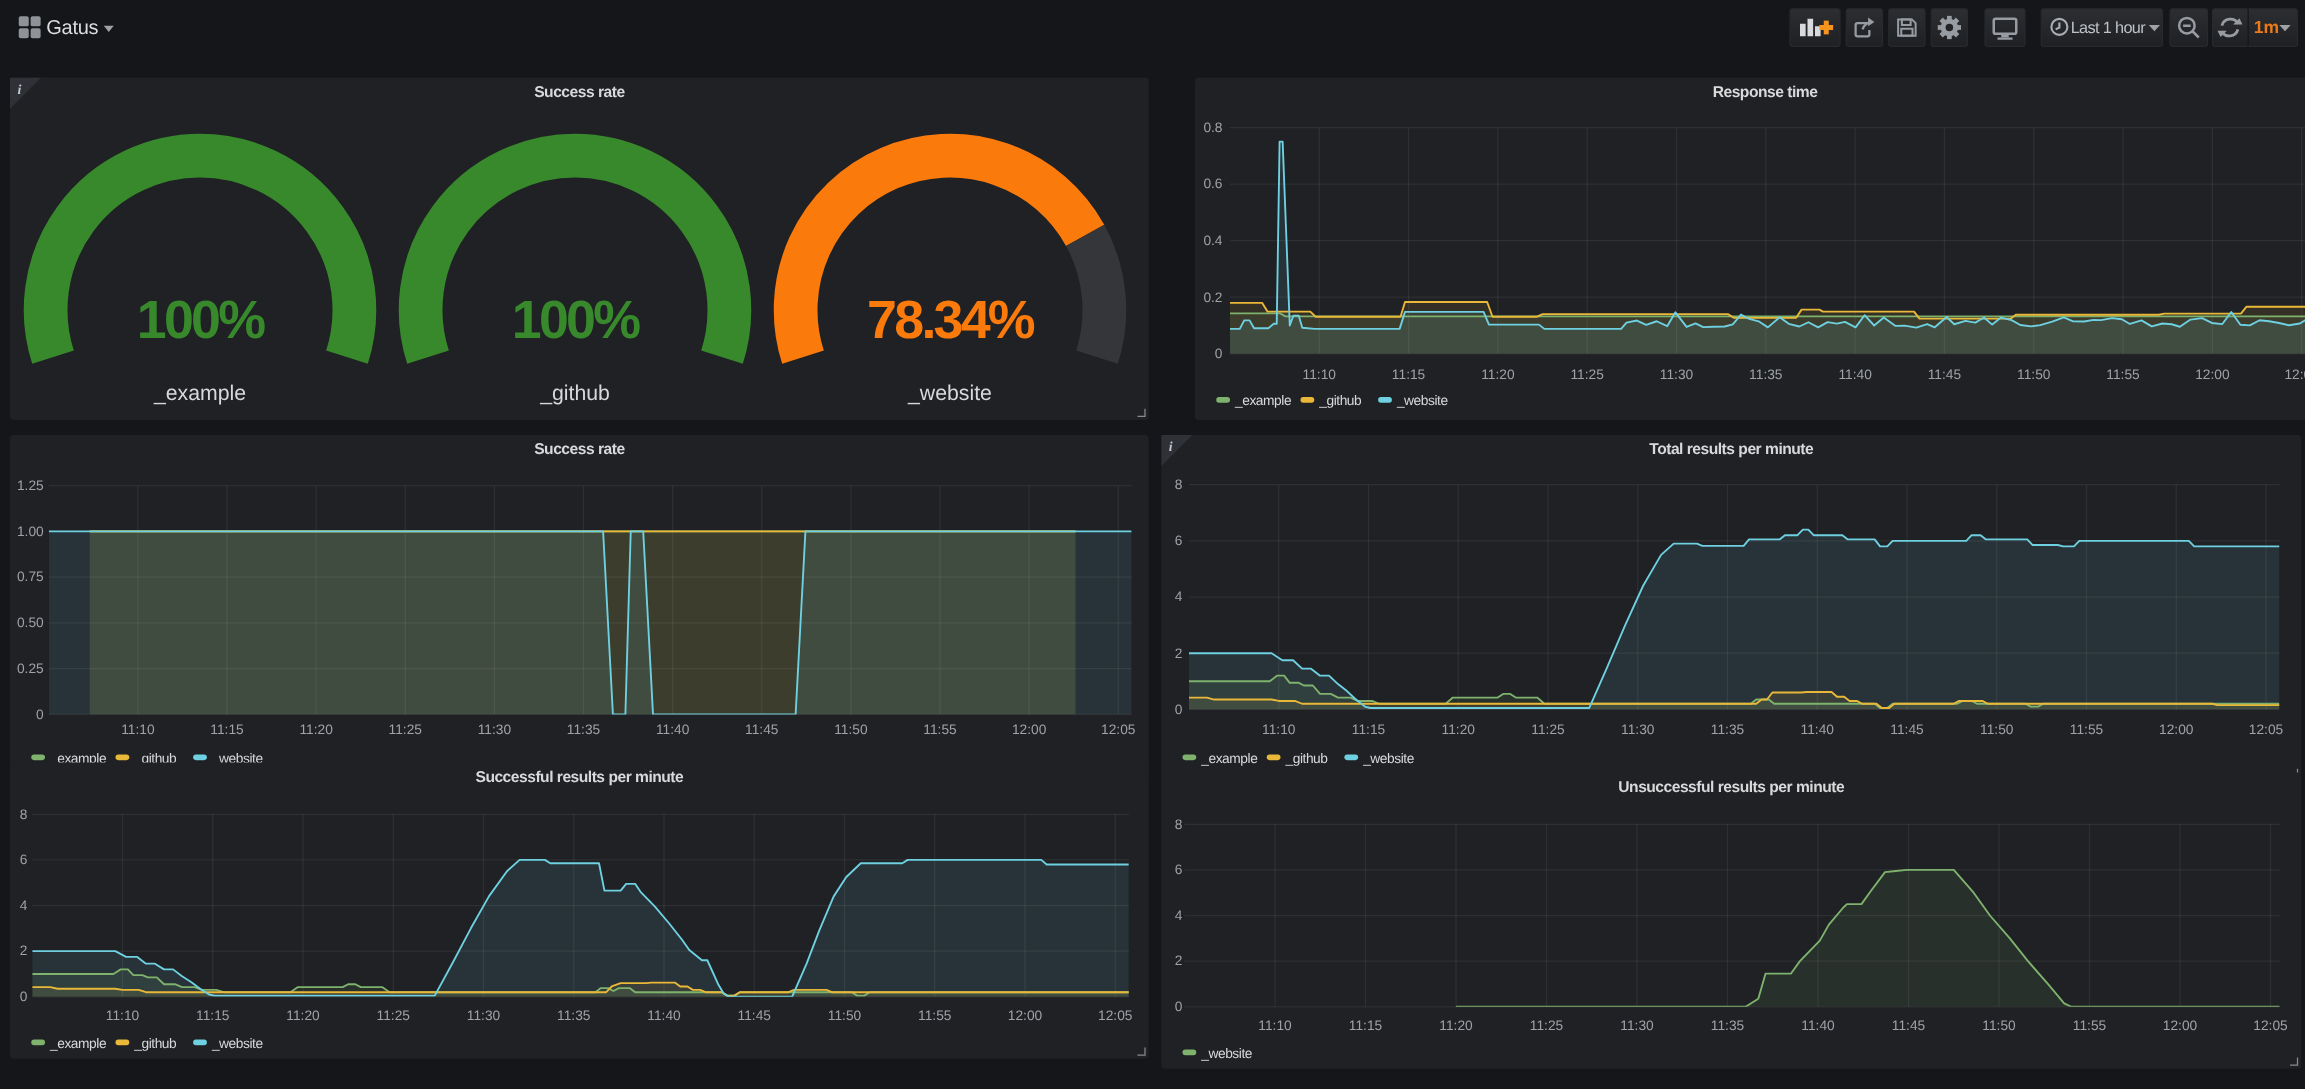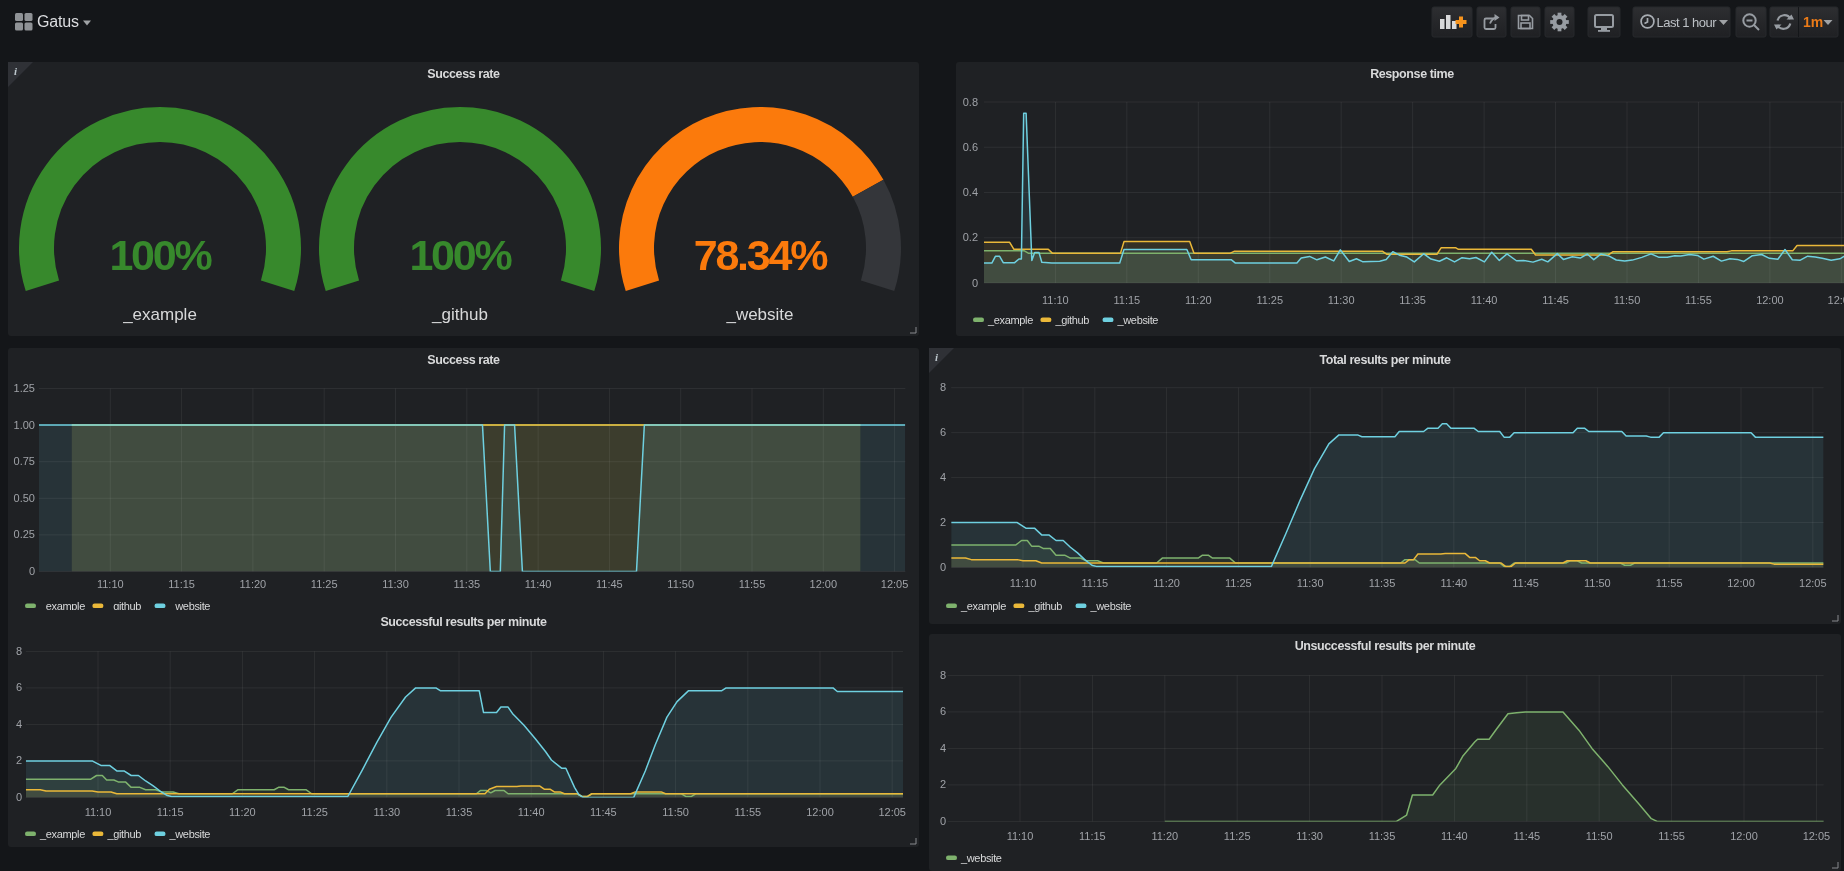--- a/index.html
+++ b/index.html
@@ -354,21 +354,21 @@
       <rect x="25" y="855.5" width="11" height="4.6" rx="2.2" fill="#7EB26D"></rect>
       <text x="40" y="862" font-size="11" letter-spacing="-0.35" fill="#d8d9da">_example</text>
       <rect x="92.4" y="855.5" width="11" height="4.6" rx="2.2" fill="#EAB839"></rect>
       <text x="107.4" y="862" font-size="11" letter-spacing="-0.35" fill="#d8d9da">_github</text>
       <rect x="154.5" y="855.5" width="11" height="4.6" rx="2.2" fill="#6ED0E0"></rect>
       <text x="169.5" y="862" font-size="11" letter-spacing="-0.35" fill="#d8d9da">_website</text>
       <g transform="translate(919,871)" stroke="#888a8d" stroke-width="1" fill="none">
         <path d="M-3 -9 L-3 -3 L-9 -3"></path>
       </g>
     </svg></div>
-<div class="panel" style="left:929px;top:634px;width:912px;height:237px"><svg width="912" height="237" viewBox="929 634 912 237">
+<div class="panel" style="left:929px;top:618px;width:912px;height:237px"><svg width="912" height="237" viewBox="929 634 912 237">
       <defs>
         <clipPath id="clip929_634">
           <rect x="947.6" y="661.4" width="876" height="160"></rect>
         </clipPath>
       </defs>
       <text x="1385" y="77.5" text-anchor="middle" font-size="12.5" font-weight="700" letter-spacing="-0.4" fill="#d8d9da" transform="translate(0,572)">Unsuccessful results per minute</text>
       <g clip-path="url(#clip929_634)">
         <path d="M1164.8 821.4L1396.48 821.4L1406.62 815.01L1412.41 794.94L1432.68 794.94L1439.92 784.9L1455.85 768.48L1463.09 755.7L1474.67 742.01L1477.57 739.27L1489.15 739.27L1496.39 729.24L1507.98 713.72L1516.66 712.81L1525.35 711.9L1563 711.9L1578.93 730.15L1591.96 748.4L1607.89 766.65L1622.37 784.9L1638.3 803.15L1651.33 818.66L1657.12 821.4L1827.26 821.4L1827.26 821.4L1164.8 821.4Z" fill="#7EB26D" fill-opacity="0.105" stroke="none"></path>
       </g>
       <g stroke="rgba(255,255,255,0.065)" stroke-width="1">

